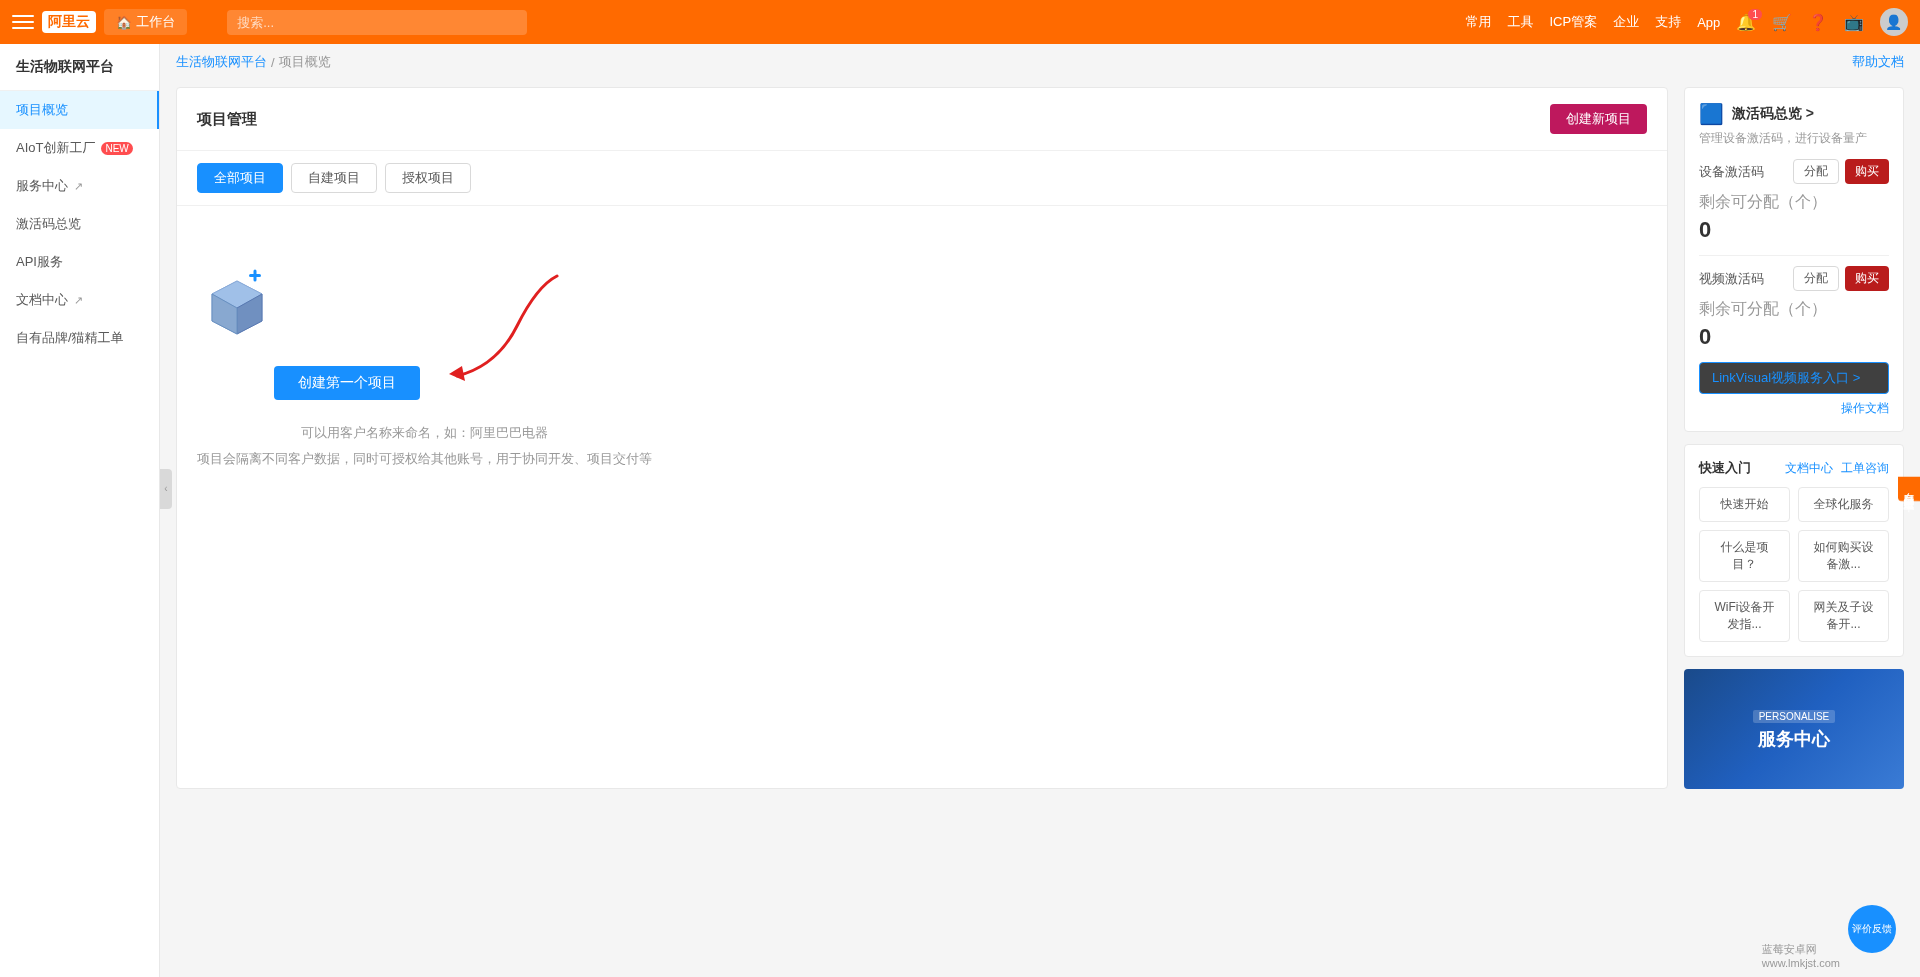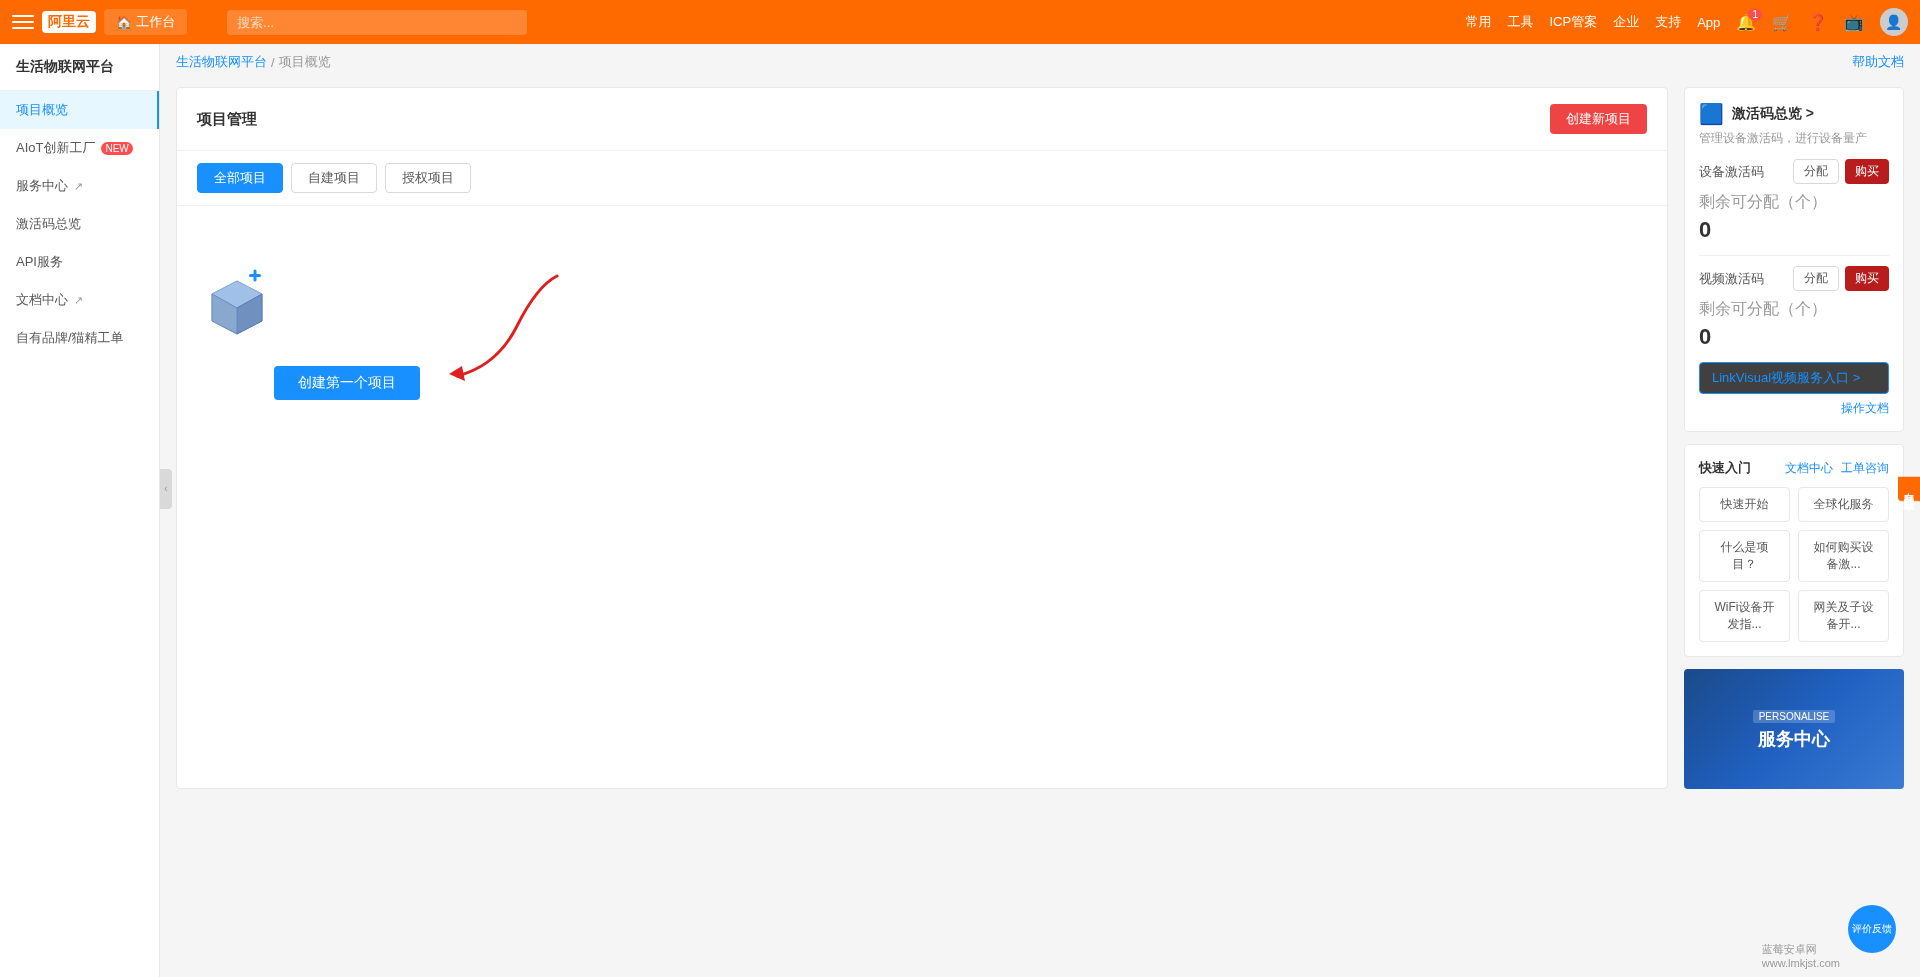--- a/index.html
+++ b/index.html
@@ -178,21 +178,21 @@
     }
     .project-panel-header {
       padding: 16px 20px;
       display: flex; align-items: center; justify-content: space-between;
       border-bottom: 1px solid #f0f0f0;
     }
     .project-panel-title {
       font-size: 15px; font-weight: 600; color: #333;
     }
     .btn-primary {
-      background: #ef4444; color: white;
+      background: #be185d; color: white;
       border: none; border-radius: 4px;
       padding: 6px 16px; cursor: pointer;
       font-size: 13px;
     }
 
     
     .project-tabs {
       padding: 12px 20px;
       display: flex; gap: 8px;
       border-bottom: 1px solid #f0f0f0;
@@ -483,20 +483,24 @@
         </div>
 
         <div style="position:relative; width:300px; display:flex; flex-direction:column; align-items:center;">
           <svg style="position:absolute; right:-80px; top:-100px; width:200px; height:150px;" viewBox="0 0 200 150">
             <path d="M 180 10 Q 160 20 140 60 Q 120 100 80 110" stroke="#e02020" stroke-width="3" fill="none" stroke-linecap="round"></path>
             <polygon points="72,108 85,100 88,115" fill="#e02020"></polygon>
           </svg>
           <button class="create-project-btn">创建第一个项目</button>
         </div>
 
+        <div class="empty-hint">
+          <div>可以用客户名称来命名，如：阿里巴巴电器</div>
+          <div>项目会隔离不同客户数据，同时可授权给其他账号，用于协同开发、项目交付等</div>
+        </div>
       </div>
     </div>
 
     <div class="right-panel">
 
       <div class="activation-card">
         <div class="activation-card-title">
           <span style="font-size:20px;">🟦</span>
           <span>激活码总览 &gt;</span>
         </div>

